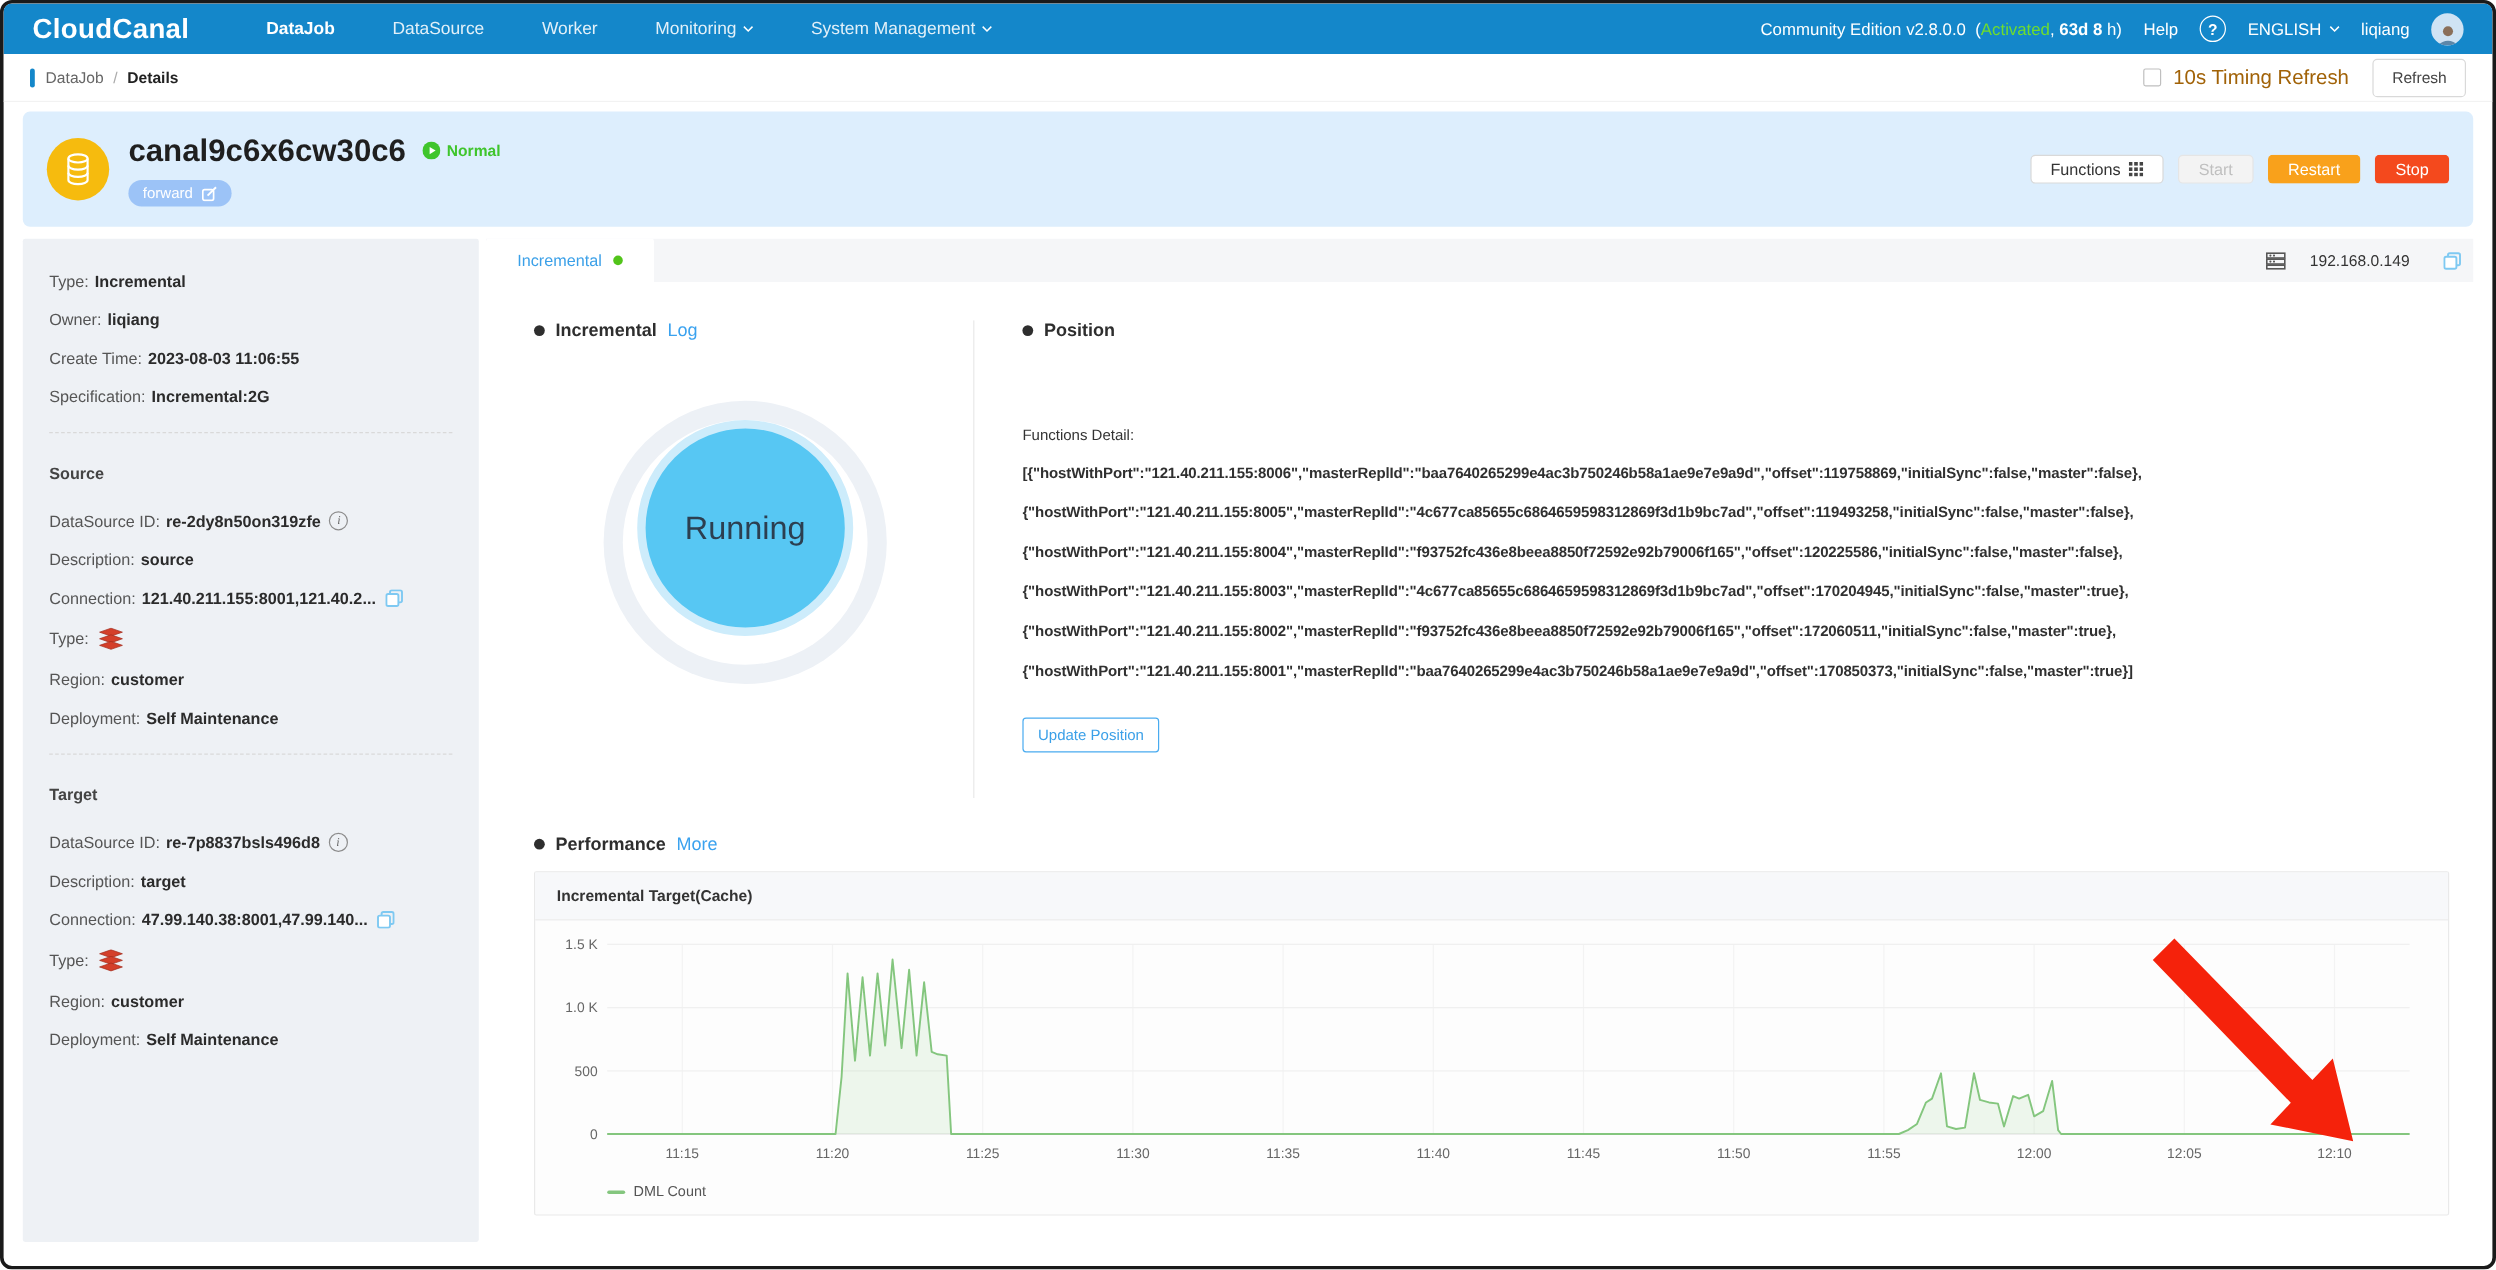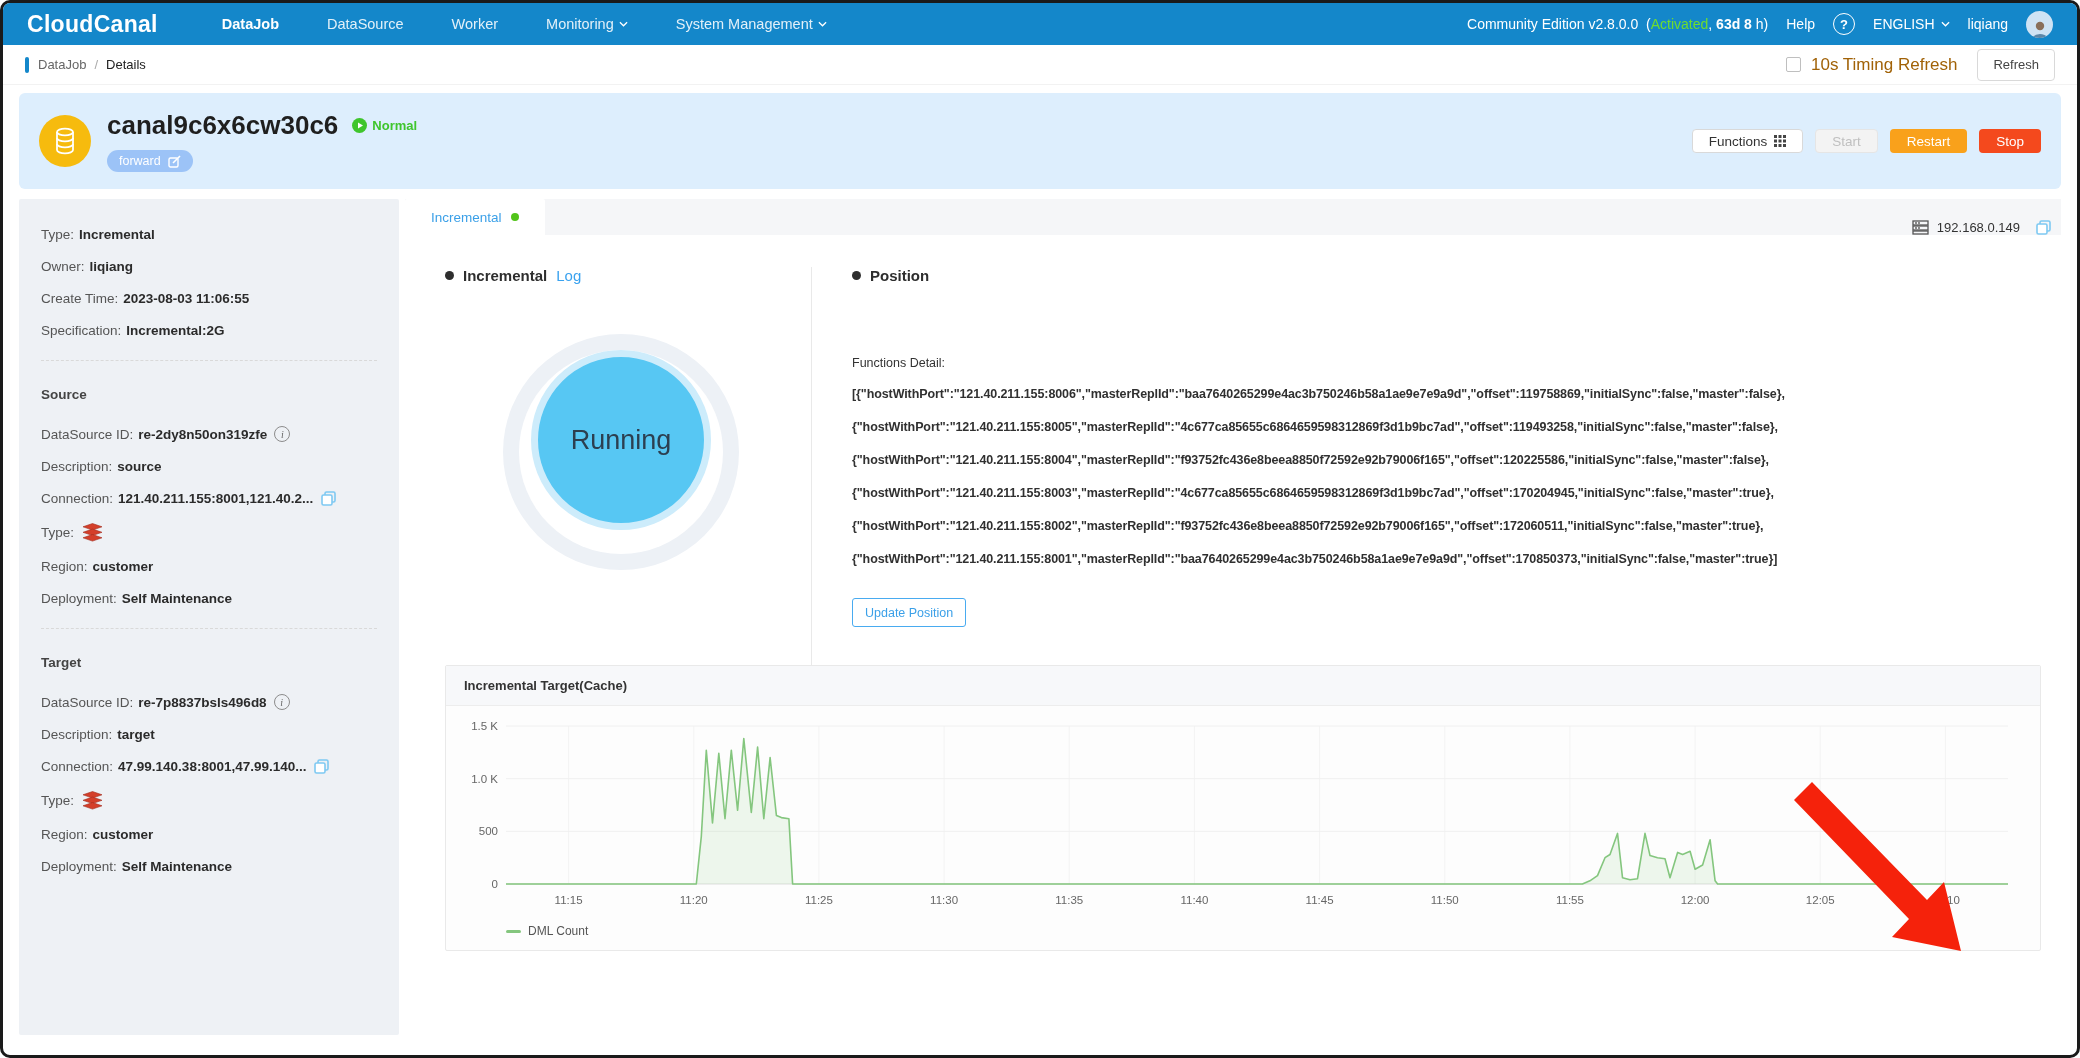--- a/index.html
+++ b/index.html
@@ -26,21 +26,21 @@
   .lang { display:flex; align-items:center; gap:6px; }
   .avatar { width:27px; height:27px; border-radius:50%; background:#cfe3f4; overflow:hidden;
             display:flex; align-items:flex-end; justify-content:center; }
 
   
   .crumb-row { height:40px; background:#fff; display:flex; align-items:center; padding:0 22px;
                border-bottom:1px solid #f2f2f2; }
   .crumb-bar { width:4px; height:16px; background:#1487ca; border-radius:2px; margin-right:9px; }
   .crumb-sec { font-size:13px; color:#666; }
   .crumb-sep { font-size:13px; color:#aaa; margin:0 8px; }
-  .crumb-page { font-size:13px; color:#222; font-weight:400; }
+  .crumb-page { font-size:13px; color:#222; font-weight:700; }
   .crumb-right { margin-left:auto; display:flex; align-items:center; gap:10px; }
   .checkbox { width:15px; height:15px; border:1px solid #bfbfbf; border-radius:2px; background:#fff; cursor:pointer; }
   .timing-label { font-size:17px; color:#a16207; }
   .btn-refresh { margin-left:10px; height:32px; padding:0 15px; background:#fff;
                  border:1px solid #d9d9d9; border-radius:4px; font-size:13px; color:#444; cursor:pointer;
                  font-family:inherit; }
 
   
   .job-header { margin:8px 16px 0; height:96px; background:#ddeefd; border-radius:6px;
                 display:flex; align-items:center; padding:0 20px; position:relative; }
@@ -75,21 +75,21 @@
   .info-icon { width:16px; height:16px; border:1px solid #8c8c8c; border-radius:50%; color:#666;
                font-size:10px; display:inline-flex; align-items:center; justify-content:center;
                margin-left:7px; font-style:italic; font-family:"Liberation Serif", serif; cursor:pointer; }
   .copy-icon { margin-left:8px; cursor:pointer; display:inline-flex; }
 
   .main { flex:1; display:flex; flex-direction:column; min-width:0; }
   .tabstrip { height:36px; background:#f5f6f8; display:flex; align-items:stretch; flex:none; }
   .tab { background:#fff; padding:0 26px; display:flex; align-items:center; gap:9px;
          color:#3ba0e8; font-size:13.5px; cursor:pointer; border-radius:2px 2px 0 0; }
   .tab-dot { width:8px; height:8px; border-radius:50%; background:#52c41a; }
-  .ip-group { margin-left:auto; display:flex; align-items:flex-end; gap:8px; padding-right:10px;
+  .ip-group { margin-left:auto; display:flex; align-items:center; gap:20px; padding-right:10px;
               font-size:13px; color:#333; }
 
   .panel { flex:1; background:#fff; padding-top:32px; overflow:hidden; }
   .cols { display:flex; padding-left:40px; }
   .col-log { width:352px; flex:none; }
   .sec-header { display:flex; align-items:center; gap:9px; font-size:15px; font-weight:600; color:#2e2e2e; }
   .sec-dot { width:9px; height:9px; border-radius:50%; background:#2e2e2e; flex:none; }
   .link { color:#3aa2ef; font-weight:400; cursor:pointer; }
   .running-wrap { margin:50px auto 0; width:236px; }
   .run-outer { width:236px; height:236px; border-radius:50%; background:#edf1f6;
@@ -413,20 +413,25 @@
               <div class="pos-line">{"hostWithPort":"121.40.211.155:8005","masterReplId":"4c677ca85655c6864659598312869f3d1b9bc7ad","offset":119493258,"initialSync":false,"master":false},</div>
               <div class="pos-line">{"hostWithPort":"121.40.211.155:8004","masterReplId":"f93752fc436e8beea8850f72592e92b79006f165","offset":120225586,"initialSync":false,"master":false},</div>
               <div class="pos-line">{"hostWithPort":"121.40.211.155:8003","masterReplId":"4c677ca85655c6864659598312869f3d1b9bc7ad","offset":170204945,"initialSync":false,"master":true},</div>
               <div class="pos-line">{"hostWithPort":"121.40.211.155:8002","masterReplId":"f93752fc436e8beea8850f72592e92b79006f165","offset":172060511,"initialSync":false,"master":true},</div>
               <div class="pos-line">{"hostWithPort":"121.40.211.155:8001","masterReplId":"baa7640265299e4ac3b750246b58a1ae9e7e9a9d","offset":170850373,"initialSync":false,"master":true}]</div>
             </div>
             <button class="btn-update">Update Position</button>
           </div>
         </div>
 
+        <div class="sec-header perf-header">
+          <span class="sec-dot"></span>
+          <span>Performance</span>
+          <span class="link">More</span>
+        </div>
 
         <div class="chart-card">
           <div class="chart-title">Incremental Target(Cache)</div>
           <div class="chart-body">
             <svg id="chart-svg" width="1558" height="200" viewBox="0 0 1558 200">
                 <line x1="108.58333333333333" y1="8" x2="108.58333333333333" y2="166" stroke="#f3f3f3"></line>
                 <line x1="233.75" y1="8" x2="233.75" y2="166" stroke="#f3f3f3"></line>
                 <line x1="358.9166666666667" y1="8" x2="358.9166666666667" y2="166" stroke="#f3f3f3"></line>
                 <line x1="484.08333333333337" y1="8" x2="484.08333333333337" y2="166" stroke="#f3f3f3"></line>
                 <line x1="609.25" y1="8" x2="609.25" y2="166" stroke="#f3f3f3"></line>

